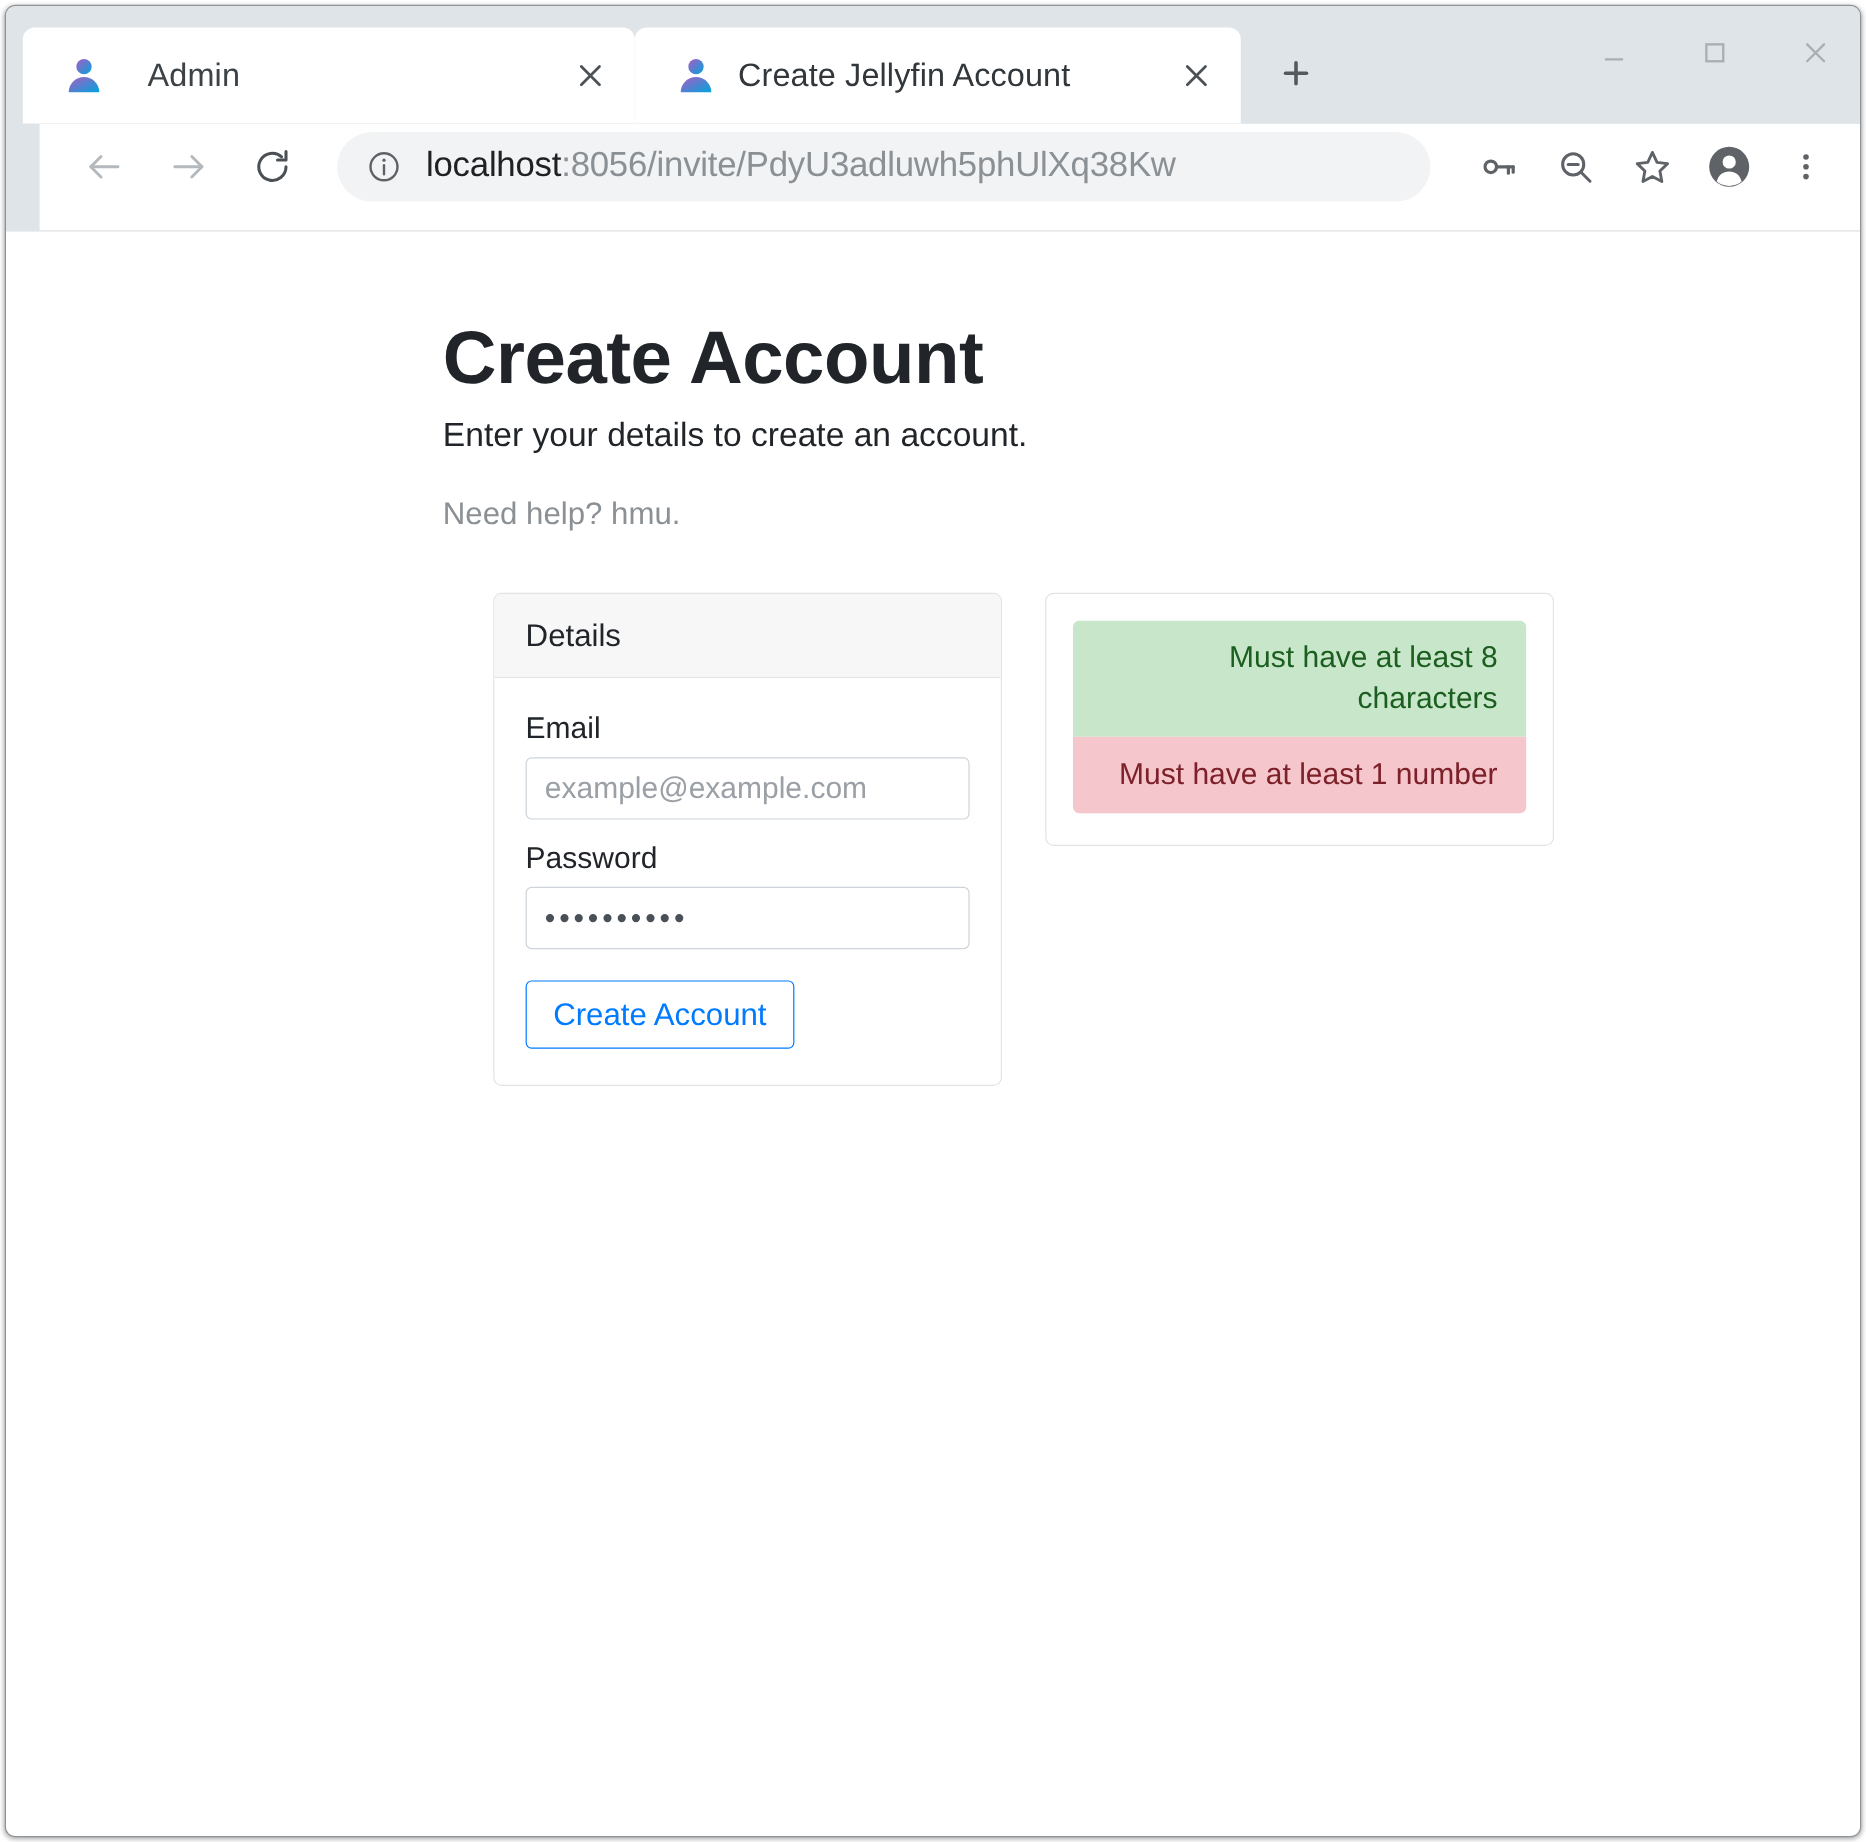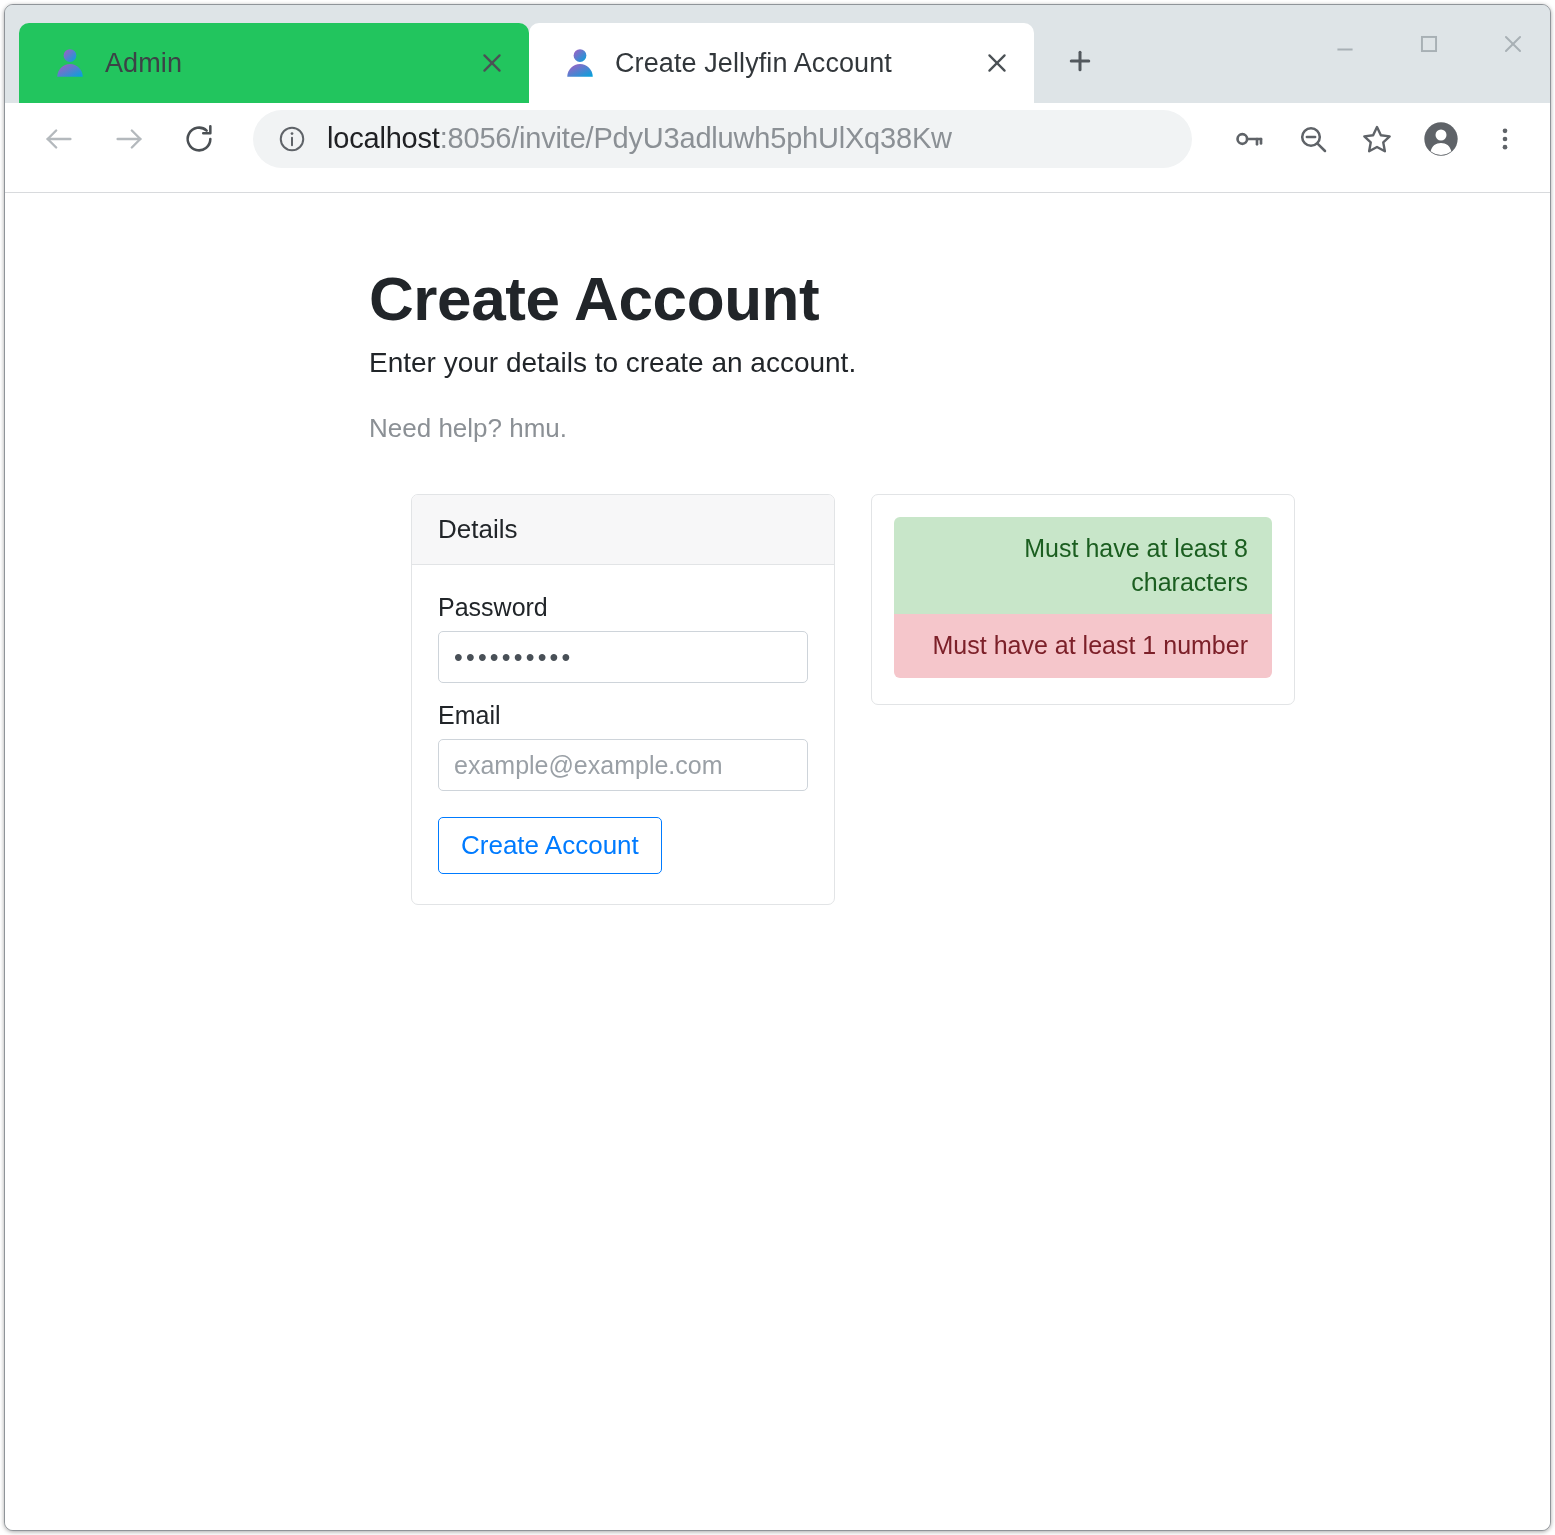--- a/index.html
+++ b/index.html
@@ -54,21 +54,22 @@
     height: 80px;
     display: flex;
     align-items: center;
     box-sizing: border-box;
     border-radius: 10px 10px 0 0;
     padding: 0 16px 0 34px;
     cursor: default;
   }
   .tab.inactive {
     width: 510px;
-    background: #22c55e;
+    background: #ffffff;
+    gap: 18px;
   }
   .tab.active {
     width: 505px;
     background: #ffffff;
   }
   .tab-fav {
     width: 34px;
     height: 34px;
     flex: 0 0 auto;
     margin-right: 18px;
@@ -128,20 +129,21 @@
   
   .toolbar {
     height: 90px;
     background: #ffffff;
     display: flex;
     align-items: center;
     padding: 0 18px 18px 26px;
     box-sizing: border-box;
     flex: 0 0 auto;
     border-bottom: 1px solid #d8dadd;
+    margin-left: 28px;
   }
   .navbtn {
     width: 56px;
     height: 56px;
     display: flex;
     align-items: center;
     justify-content: center;
     border-radius: 50%;
     flex: 0 0 auto;
     margin-right: 14px;
@@ -480,29 +482,29 @@
         <p class="page-lead">Enter your details to create an account.</p>
         <p class="page-help">Need help? hmu.</p>
 
         <div class="cards">
 
           <div class="card card-details">
             <div class="card-header">Details</div>
             <div class="card-body">
 
               <div class="field">
+                <div class="field-label">Email</div>
+                <input class="input" type="text" placeholder="example@example.com" style="">
+              </div>
+
+              <div class="field">
                 <div class="field-label">Password</div>
                 <div class="input-dots">
                   <span class="dots">••••••••••</span>
                 </div>
-              </div>
-
-              <div class="field">
-                <div class="field-label">Email</div>
-                <input class="input" type="text" placeholder="example@example.com" style="">
               </div>
 
               <button class="btn-outline">Create Account</button>
             </div>
           </div>
 
           <div class="card card-reqs">
             <div class="card-body-reqs">
               <div class="reqlist">
                 <div class="req pass">

